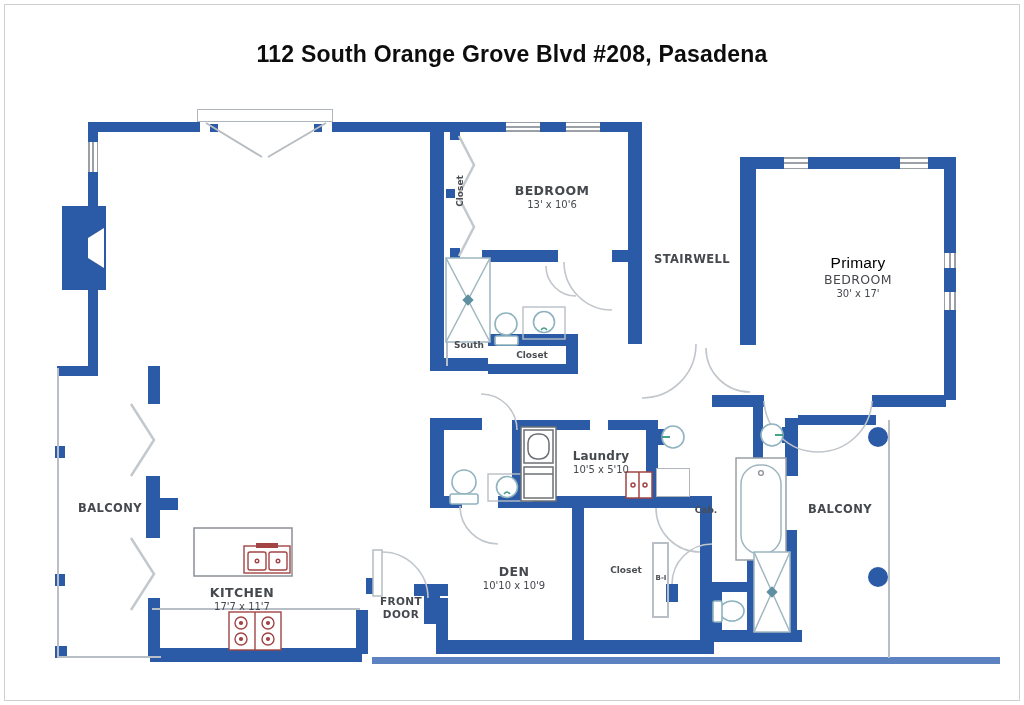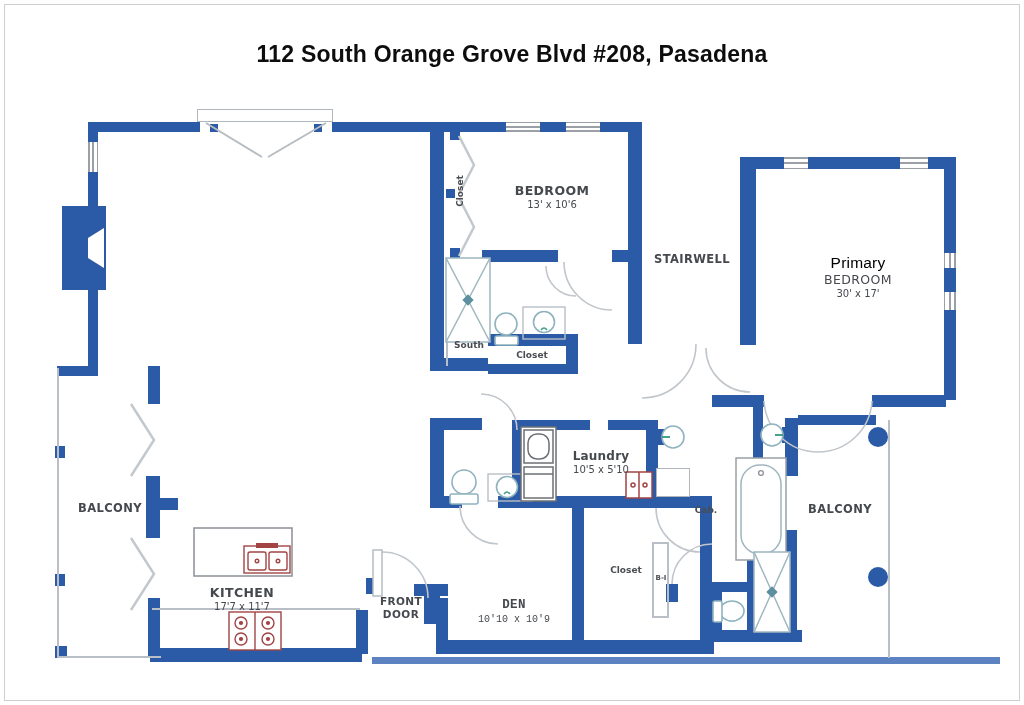--- a/index.html
+++ b/index.html
@@ -293,21 +293,21 @@
 
   <div class="lbl" style="left:242px;top:599px;">
     <div class="nm">KITCHEN</div>
     <div class="dm">17'7 x 11'7</div>
   </div>
 
   <div class="lbl" style="left:401px;top:608px;">
     <div class="nm" style="font-size:10.5px;white-space:normal;width:48px;">FRONT DOOR</div>
   </div>
 
-  <div class="lbl" style="left:514px;top:612px;font-family:Liberation Mono, monospace;">
+  <div class="lbl" style="left:514px;top:578px;">
     <div class="nm">DEN</div>
     <div class="dm">10'10 x 10'9</div>
   </div>
 
   <div class="lbl small" style="left:626px;top:571px;">Closet</div>
 
   <div class="lbl tiny" style="left:661px;top:578px;">B-I</div>
 
   <div class="lbl" style="left:840px;top:509px;">
     <div class="nm" style="font-size:11.5px;">BALCONY</div>

